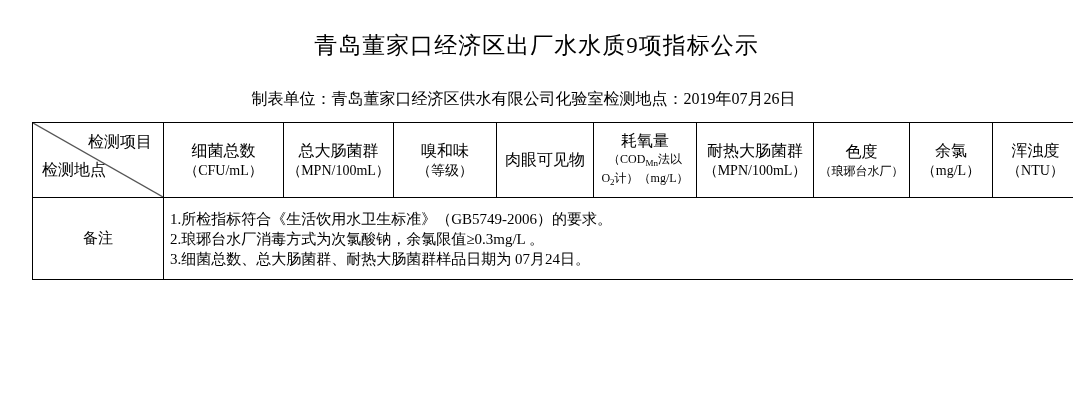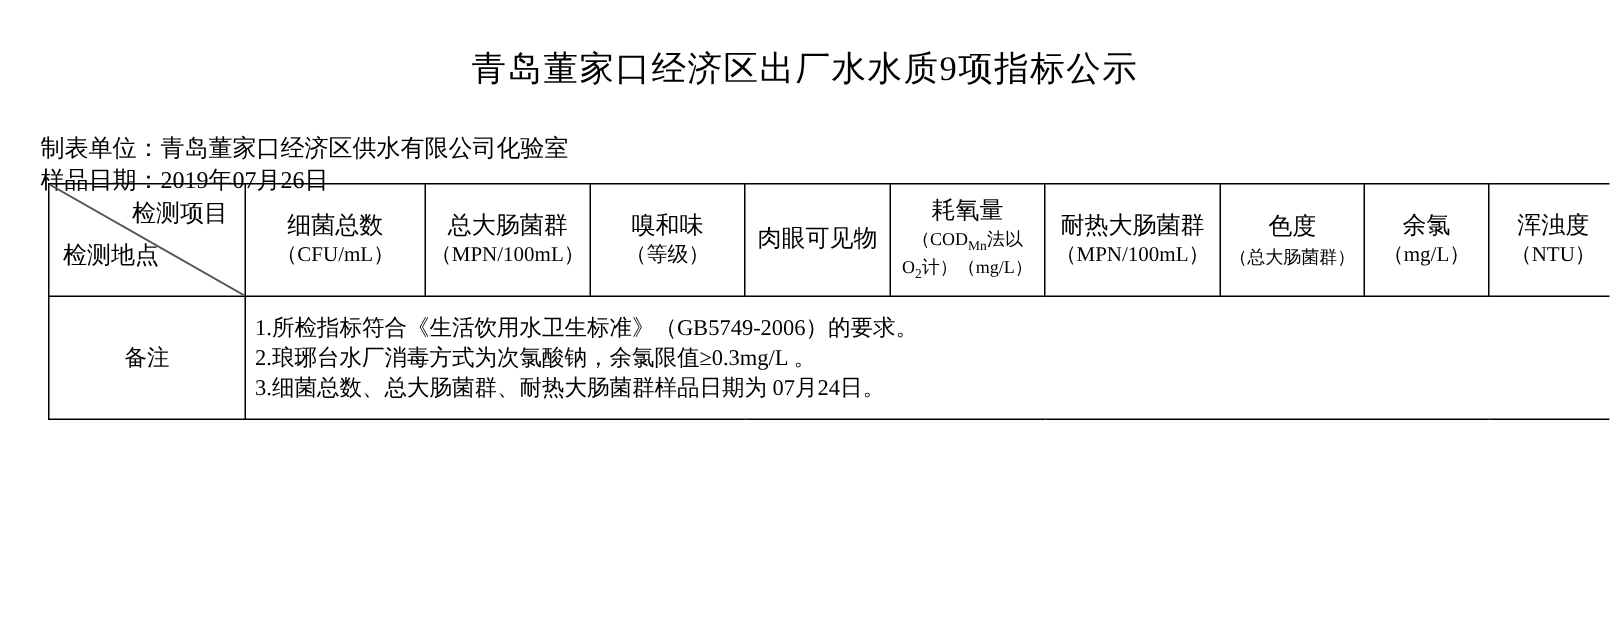--- a/index.html
+++ b/index.html
@@ -12,21 +12,20 @@
   }
   .page-title {
     position: absolute; top: 30px; left: 0; width: 100%;
     text-align: center; font-size: 23px; font-weight: normal;
     letter-spacing: 1px;
   }
   .meta-row {
     position: absolute; top: 89px; left: 27px; right: 53px;
     display: flex; justify-content: center;
     font-size: 16px;
-    flex-direction: column;
   }
   table.wq-table {
     position: absolute; top: 122px; left: 32px;
     width: 1046px; border-collapse: collapse; table-layout: fixed;
   }
   .wq-table td {
     border: 1px solid #000000;
     text-align: center; vertical-align: middle;
     font-size: 15px; padding: 0;
     overflow: hidden;
@@ -54,21 +53,21 @@
   }
   .remark-line { line-height: 20px; white-space: nowrap; }
 </style>
 </head>
 <body>
 
 <div class="page-title">青岛董家口经济区出厂水水质9项指标公示</div>
 
 <div class="meta-row">
   <span>制表单位：青岛董家口经济区供水有限公司化验室</span>
-  <span>样品日期：2019年07月26日</span>
+  <span>检测地点：2019年07月26日</span>
 </div>
 
 <table class="wq-table">
   <colgroup>
     <col style="width:131px">
       <col style="width:120px">
       <col style="width:110px">
     <col style="width:103px">
       <col style="width:97px">
       <col style="width:103px">
@@ -105,21 +104,21 @@
         <div class="htitle">耗氧量</div>
         <div class="hunit-small"><span>（COD</span><sub>Mn</sub><span>法以</span></div>
         <div class="hunit-small"><span>O</span><sub>2</sub><span>计）（mg/L）</span></div>
       </td>
       <td>
         <div class="htitle">耐热大肠菌群</div>
         <div class="hunit">（MPN/100mL）</div>
       </td>
       <td>
         <div class="htitle">色度</div>
-        <div class="hunit-tiny">（总大肠菌群）</div>
+        <div class="hunit-tiny">（琅琊台水厂）</div>
       </td>
       <td>
         <div class="htitle">余氯</div>
         <div class="hunit">（mg/L）</div>
       </td>
       <td>
         <div class="htitle">浑浊度</div>
         <div class="hunit">（NTU）</div>
       </td>
     </tr>

